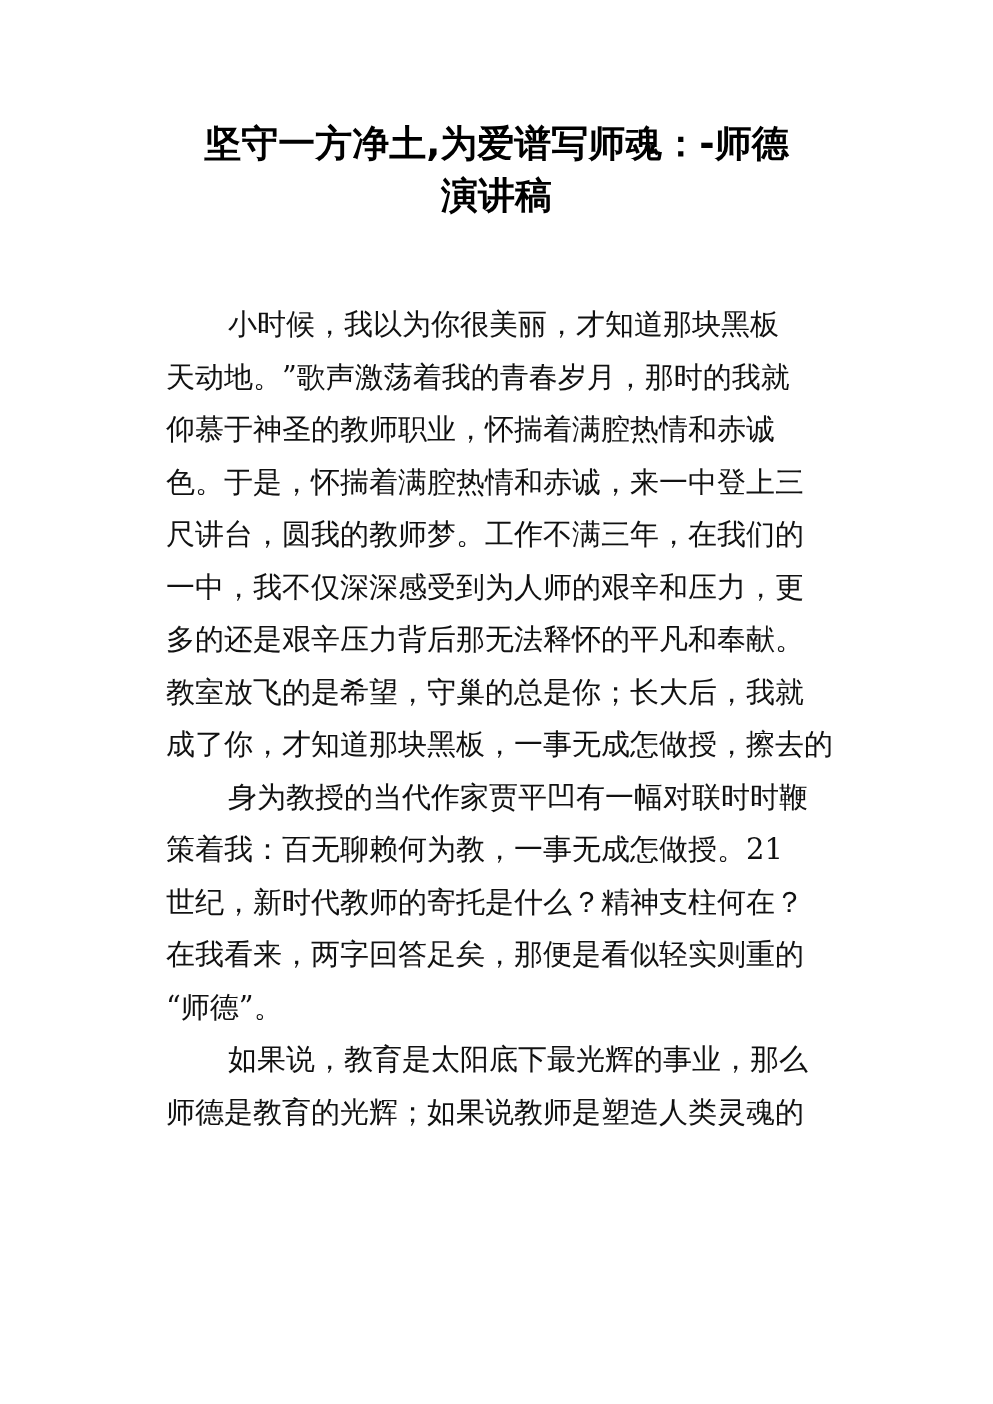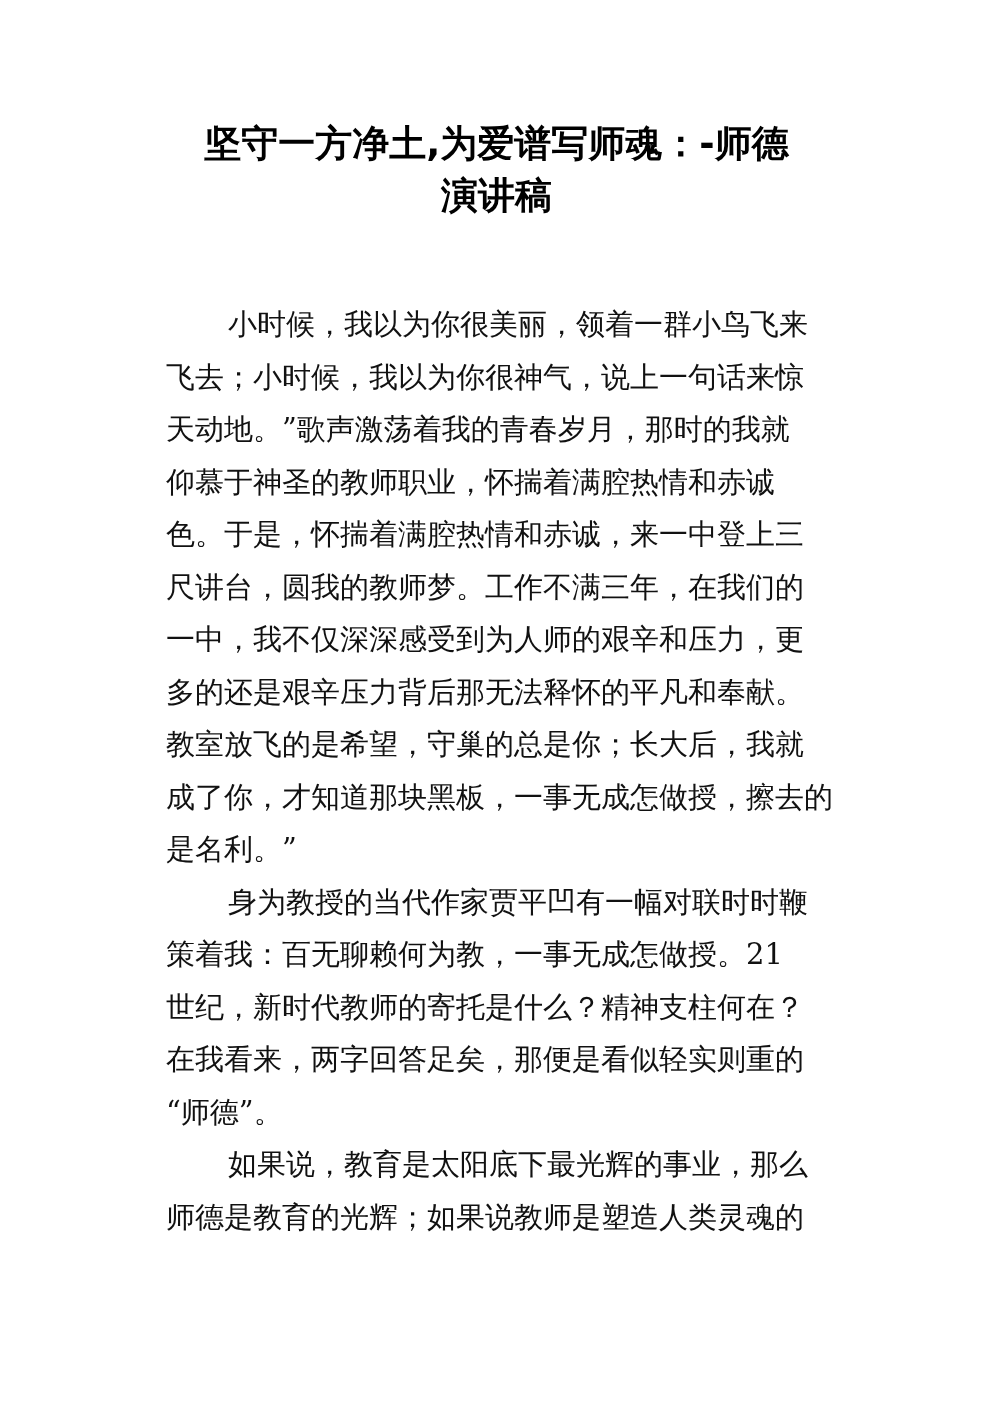--- a/index.html
+++ b/index.html
@@ -58,31 +58,29 @@
 <div class="page">
 
   <h1 class="title">
     <span class="line">坚守一方净土,为爱谱写师魂：-师德</span>
     <span class="line">演讲稿</span>
   </h1>
 
   <div class="body">
 
     <div>
-      <span class="line indent">小时候，我以为你很美丽，领着一群小鸟飞来</span>
-      <span class="line">飞去；小时候，我以为你很神气，说上一句话来惊</span>
+      <span class="line indent">小时候，我以为你很美丽，才知道那块黑板</span>
       <span class="line">天动地。”歌声激荡着我的青春岁月，那时的我就</span>
       <span class="line">仰慕于神圣的教师职业，怀揣着满腔热情和赤诚</span>
       <span class="line">色。于是，怀揣着满腔热情和赤诚，来一中登上三</span>
       <span class="line">尺讲台，圆我的教师梦。工作不满三年，在我们的</span>
       <span class="line">一中，我不仅深深感受到为人师的艰辛和压力，更</span>
       <span class="line">多的还是艰辛压力背后那无法释怀的平凡和奉献。</span>
       <span class="line">教室放飞的是希望，守巢的总是你；长大后，我就</span>
       <span class="line">成了你，才知道那块黑板，一事无成怎做授，擦去的</span>
-      <span class="line">是名利。”</span>
     </div>
 
     <div>
       <span class="line indent">身为教授的当代作家贾平凹有一幅对联时时鞭</span>
       <span class="line">策着我：百无聊赖何为教，一事无成怎做授。21</span>
       <span class="line">世纪，新时代教师的寄托是什么？精神支柱何在？</span>
       <span class="line">在我看来，两字回答足矣，那便是看似轻实则重的</span>
       <span class="line">“师德”。</span>
     </div>
 

